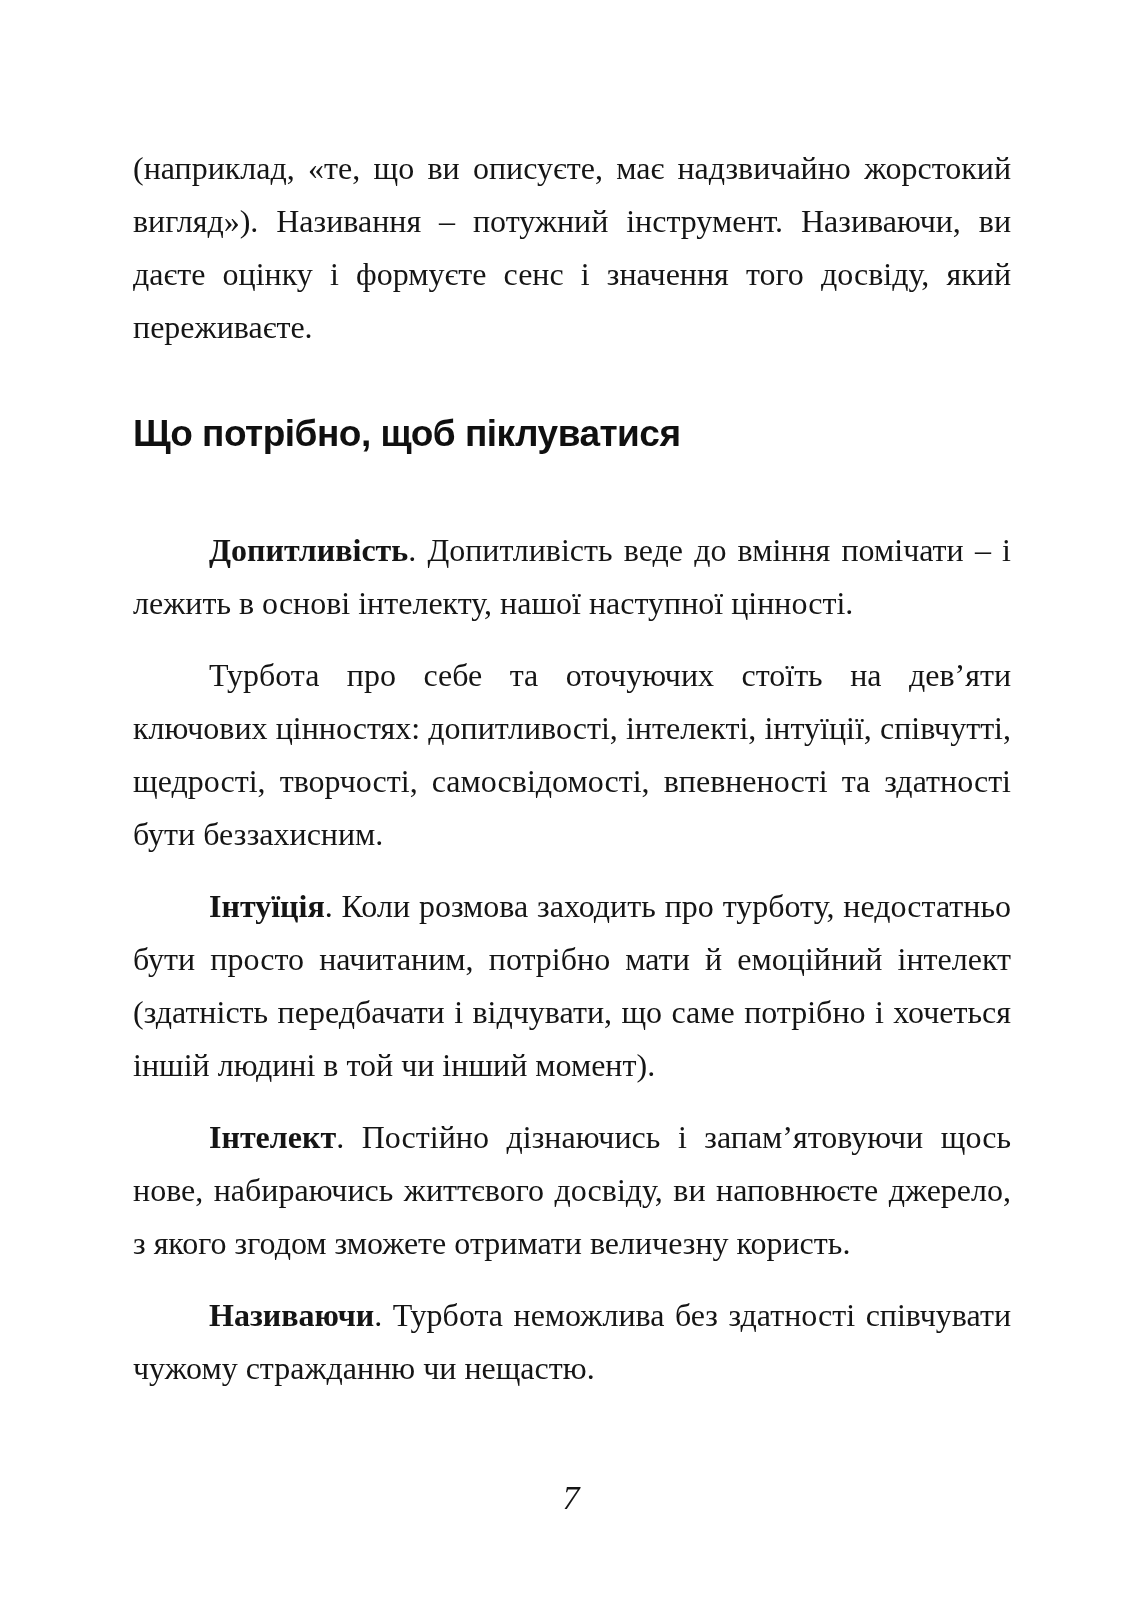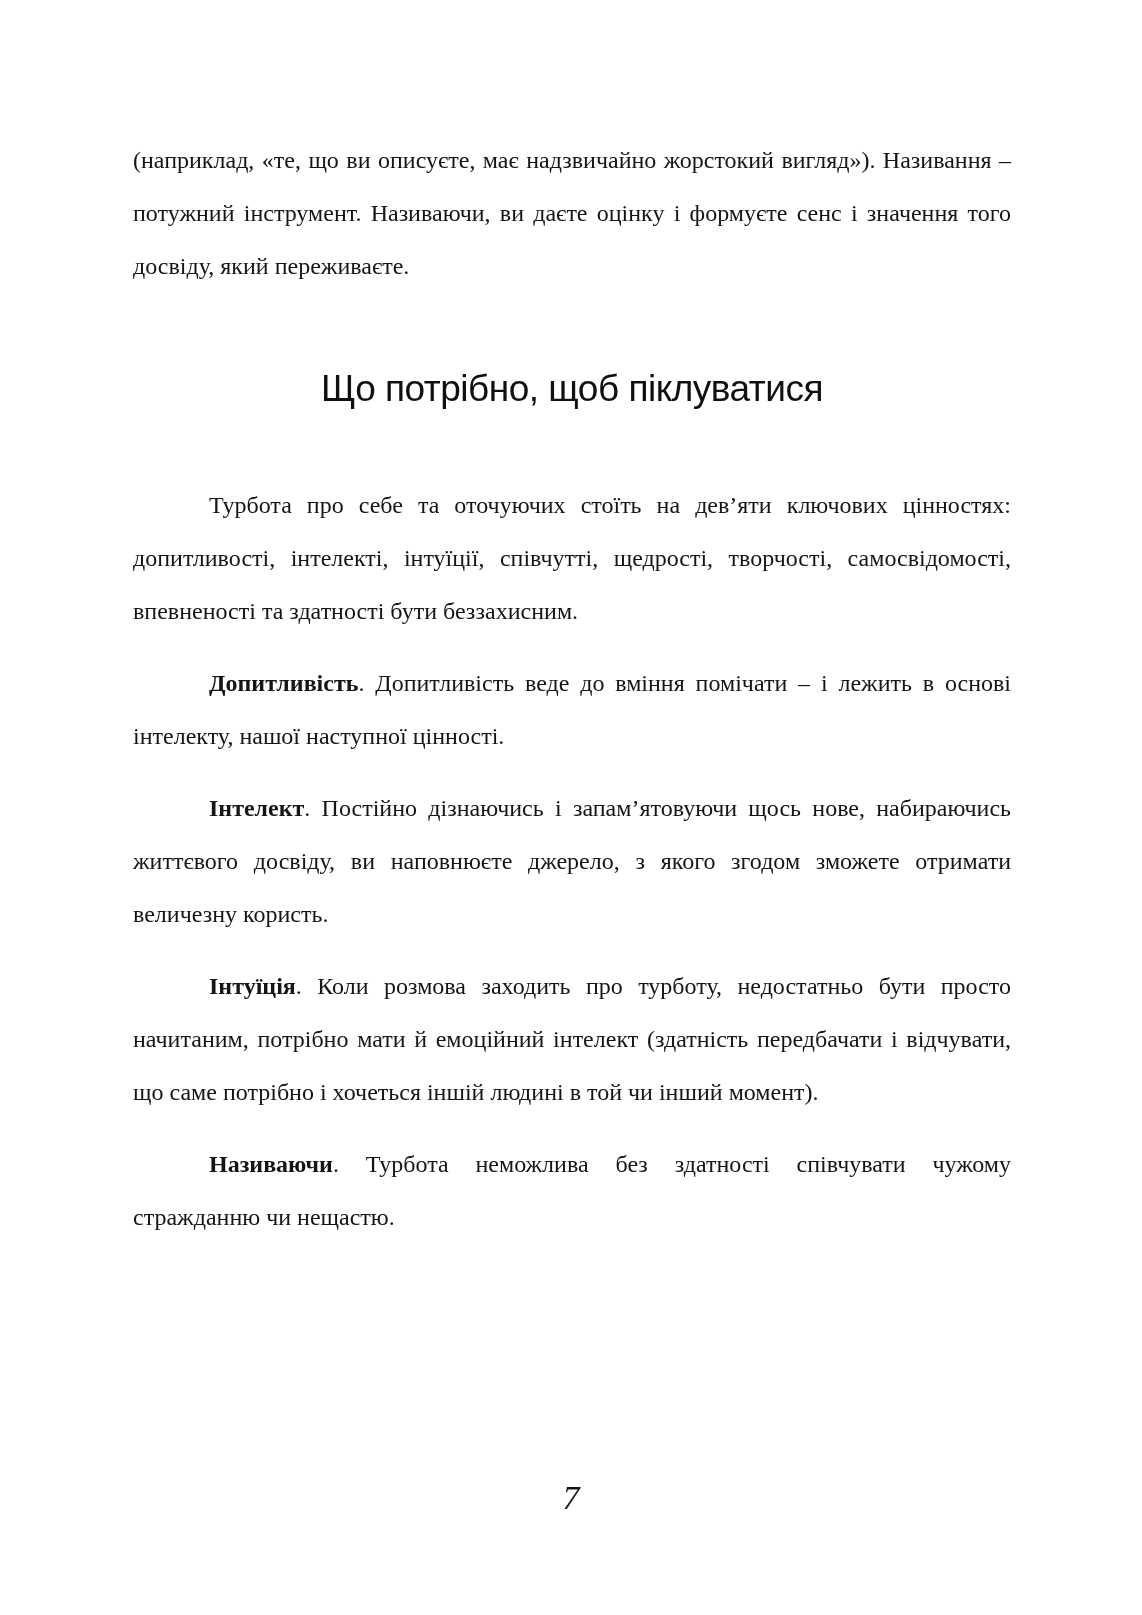--- a/index.html
+++ b/index.html
@@ -16,40 +16,39 @@
     font-family: "Liberation Serif", serif;
     overflow: hidden;
   }
   .text-block {
     position: absolute;
     left: 133px;
     top: 126px;
     width: 878px;
   }
   p.body {
-    font-size: 24px;
+    font-size: 32px;
     line-height: 53px;
     text-align: justify;
-    margin: 8px 0 19px 0;
+    margin: 16px 0 19px 0;
     text-indent: 76px;
   }
   p.body.no-indent {
     text-indent: 0;
   }
   p.body .lead {
     font-weight: bold;
   }
   h1.section-heading {
     font-family: "Liberation Sans", sans-serif;
-    font-weight: normal;
+    font-weight: bold;
     font-size: 37px;
     line-height: 44px;
-    text-align: center;
     letter-spacing: -0.5px;
-    margin: 74px 0 68px 0;
+    margin: 58px 0 68px 0;
     color: #101010;
   }
   .page-number {
     position: absolute;
     left: 0;
     right: 0;
     bottom: 98px;
     text-align: center;
     font-size: 34px;
     font-style: italic;
@@ -61,26 +60,26 @@
 <body>
 
 <div class="page">
   <main class="text-block">
 
     <p class="body no-indent">(наприклад, «те, що ви описуєте, має надзвичайно жорстокий вигляд»). Називання – потужний інструмент. Називаючи, ви даєте оцінку і формуєте сенс і значення того досвіду, який переживаєте.</p>
 
 
     <h1 class="section-heading">Що потрібно, щоб піклуватися</h1>
 
+    <p class="body"><span class="lead">Допитливість</span><span>. Допитливість веде до вміння помічати – і лежить в основі інтелекту, нашої наступної цінності.</span></p>
+
     <p class="body">Турбота про себе та оточуючих стоїть на дев’яти ключових цінностях: допитливості, інтелекті, інтуїції, співчутті, щедрості, творчості, самосвідомості, впевненості та здатності бути беззахисним.</p>
 
-    <p class="body"><span class="lead">Допитливість</span><span>. Допитливість веде до вміння помічати – і лежить в основі інтелекту, нашої наступної цінності.</span></p>
+    <p class="body"><span class="lead">Інтуїція</span><span>. Коли розмова заходить про турботу, недостатньо бути просто начитаним, потрібно мати й емоційний інтелект (здатність передбачати і відчувати, що саме потрібно і хочеться іншій людині в той чи інший момент).</span></p>
 
     <p class="body"><span class="lead">Інтелект</span><span>. Постійно дізнаючись і запам’ятовуючи щось нове, набираючись життєвого досвіду, ви наповнюєте джерело, з якого згодом зможете отримати величезну користь.</span></p>
-
-    <p class="body"><span class="lead">Інтуїція</span><span>. Коли розмова заходить про турботу, недостатньо бути просто начитаним, потрібно мати й емоційний інтелект (здатність передбачати і відчувати, що саме потрібно і хочеться іншій людині в той чи інший момент).</span></p>
 
     <p class="body"><span class="lead">Називаючи</span><span>. Турбота неможлива без здатності співчувати чужому стражданню чи нещастю.</span></p>
 
   </main>
 
   <div class="page-number">7</div>
 </div>
 
 </body></html>

